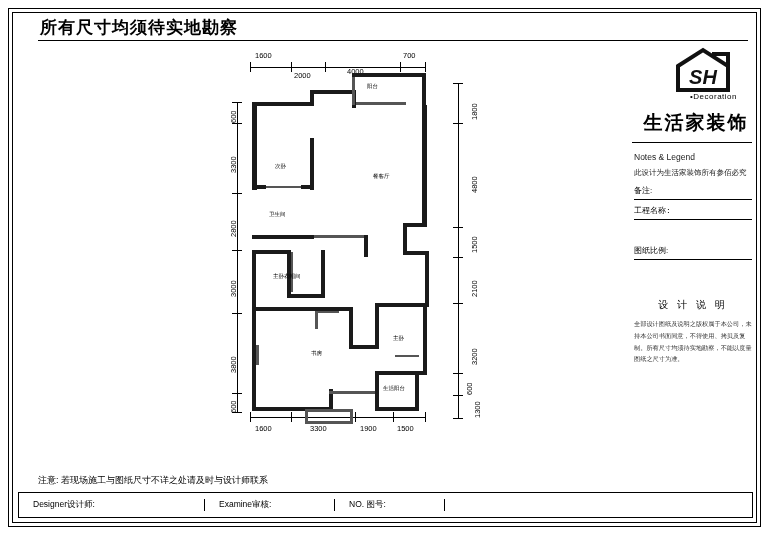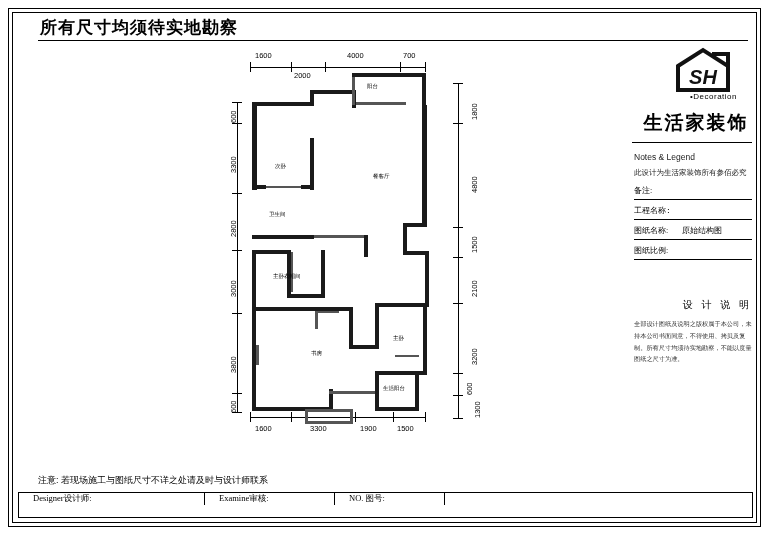--- a/index.html
+++ b/index.html
@@ -60,22 +60,21 @@
     color: #000;
     white-space: nowrap;
   }
   .footer-bar {
     position: absolute;
     left: 18px; top: 492px;
     width: 735px; height: 26px;
     border: 1px solid #000;
     box-sizing: border-box;
     display: flex;
-    align-items: flex-start;
-    font-family: Liberation Serif, serif;
+    align-items: center;
   }
   .footer-cell {
     font-size: 8.5px;
     color: #000;
     display: flex;
     align-items: center;
     padding-left: 14px;
     border-right: 1px solid #000;
     box-sizing: border-box;
     white-space: nowrap;
@@ -174,21 +173,21 @@
   }
   .f1 { top: 182px; }
   .f2 { top: 202px; font-family: Liberation Mono, monospace; }
   .f3 { top: 222px; }
   .f4 { top: 242px; }
 
   .spec-title {
     position: absolute;
     left: 634px; top: 298px;
     width: 118px;
-    text-align: right;
+    text-align: center;
     font-size: 10px;
     letter-spacing: 3px;
     color: #000;
   }
   .spec-body {
     position: absolute;
     left: 634px; top: 318px;
     width: 120px;
     font-size: 6.2px;
     line-height: 1.9;
@@ -249,21 +248,21 @@
 
     <div class="tick-line" style="left:35px; top:22px; width:175px; height:1px;"></div>
     <div class="tick-line" style="left:35px; top:17px; width:1px; height:10px;"></div>
     <div class="tick-line" style="left:76px; top:17px; width:1px; height:10px;"></div>
     <div class="tick-line" style="left:110px; top:17px; width:1px; height:10px;"></div>
     <div class="tick-line" style="left:185px; top:17px; width:1px; height:10px;"></div>
     <div class="tick-line" style="left:210px; top:17px; width:1px; height:10px;"></div>
 
     <div class="dim-text" style="left:40px; top:6px;">1600</div>
     <div class="dim-text" style="left:79px; top:6px;margin-top:20px;">2000</div>
-    <div class="dim-text" style="left:132px; top:6px;">4000</div>
+    <div class="dim-text" style="left:132px; top:22px;">4000</div>
     <div class="dim-text" style="left:188px; top:6px;">700</div>
 
     <div class="tick-line" style="left:35px; top:372px; width:175px; height:1px;"></div>
     <div class="tick-line" style="left:35px; top:367px; width:1px; height:10px;"></div>
     <div class="tick-line" style="left:76px; top:367px; width:1px; height:10px;"></div>
     <div class="tick-line" style="left:140px; top:367px; width:1px; height:10px;"></div>
     <div class="tick-line" style="left:178px; top:367px; width:1px; height:10px;"></div>
     <div class="tick-line" style="left:210px; top:367px; width:1px; height:10px;"></div>
 
     <div class="dim-text" style="left:40px; top:379px;">1600</div>
@@ -389,25 +388,20 @@
   <div class="field f1">
     <span class="flabel">备注:</span>
     <span class="fvalue"></span>
     <span class="fline"></span>
   </div>
   <div class="field f2">
     <span class="flabel">工程名称:</span>
     <span class="fvalue"></span>
     <span class="fline"></span>
   </div>
-  <div class="field f3">
-    <span class="flabel">图纸名称:</span>
-    <span class="fvalue">原始结构图</span>
-    <span class="fline"></span>
-  </div>
   <div class="field f4">
     <span class="flabel">图纸比例:</span>
     <span class="fvalue"></span>
     <span class="fline"></span>
   </div>
 
   <div class="spec-title">设 计 说 明</div>
   <div class="spec-body">全部设计图纸及说明之版权属于本公司，未持本公司书面同意，不得使用、拷贝及复制。所有尺寸均须待实地勘察，不能以度量图纸之尺寸为准。</div>
 
   <div class="footer-note">注意: 若现场施工与图纸尺寸不详之处请及时与设计师联系</div>

